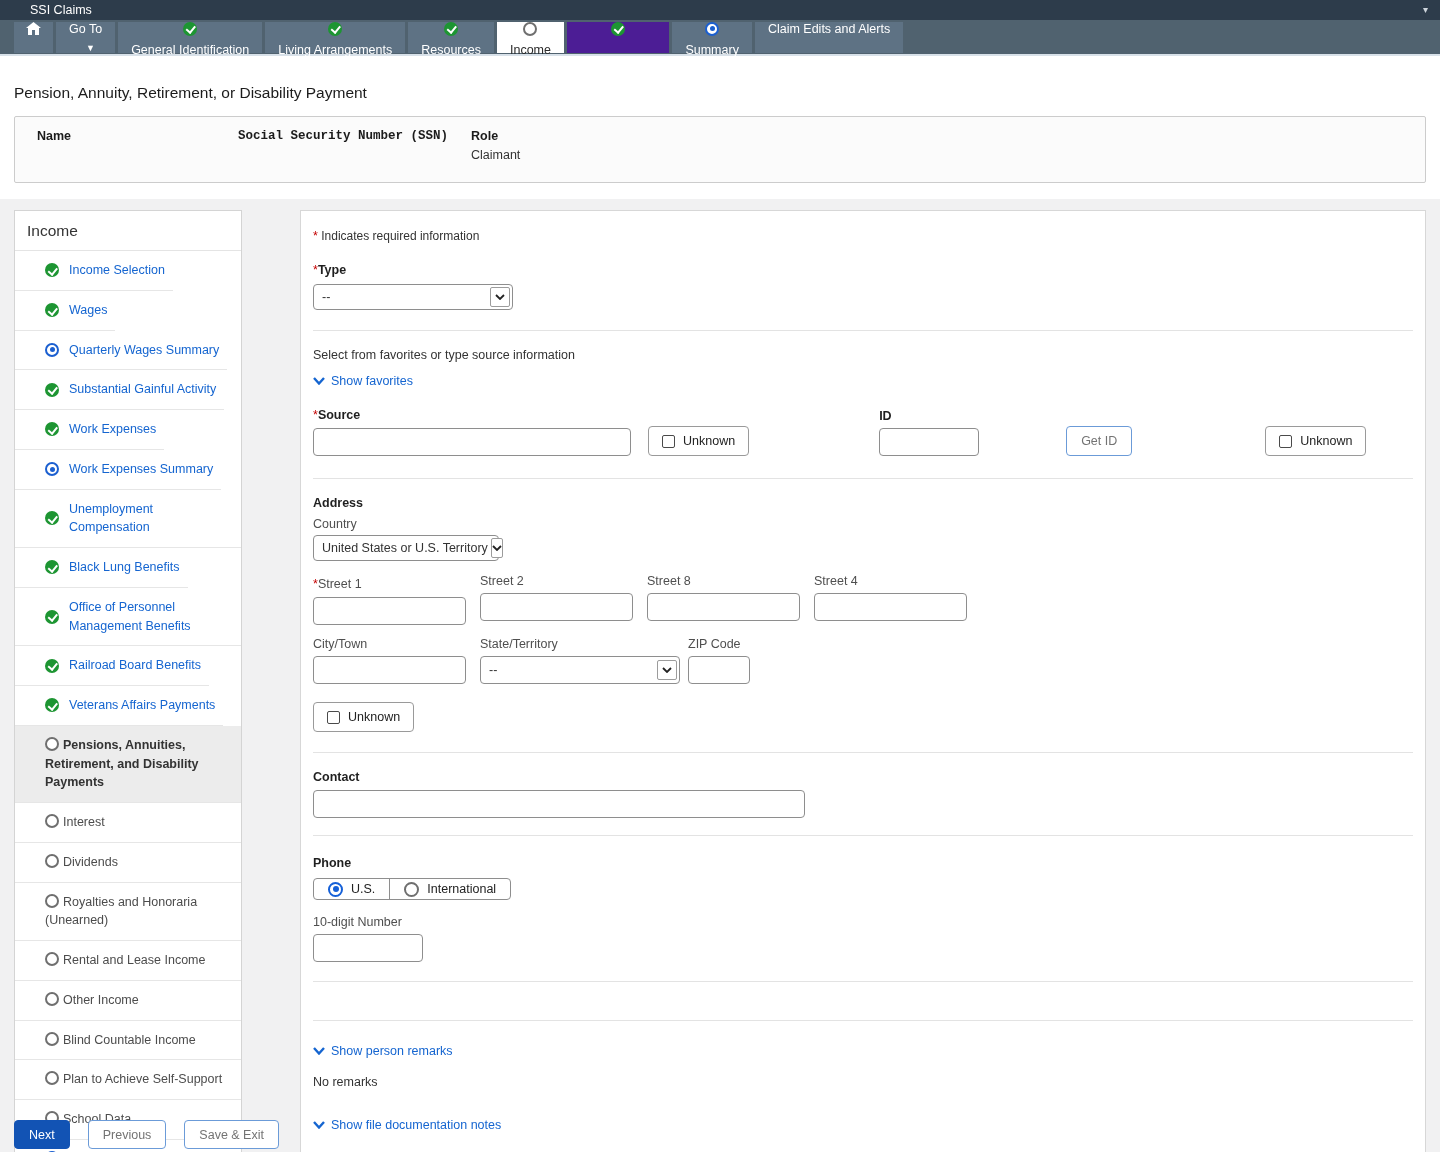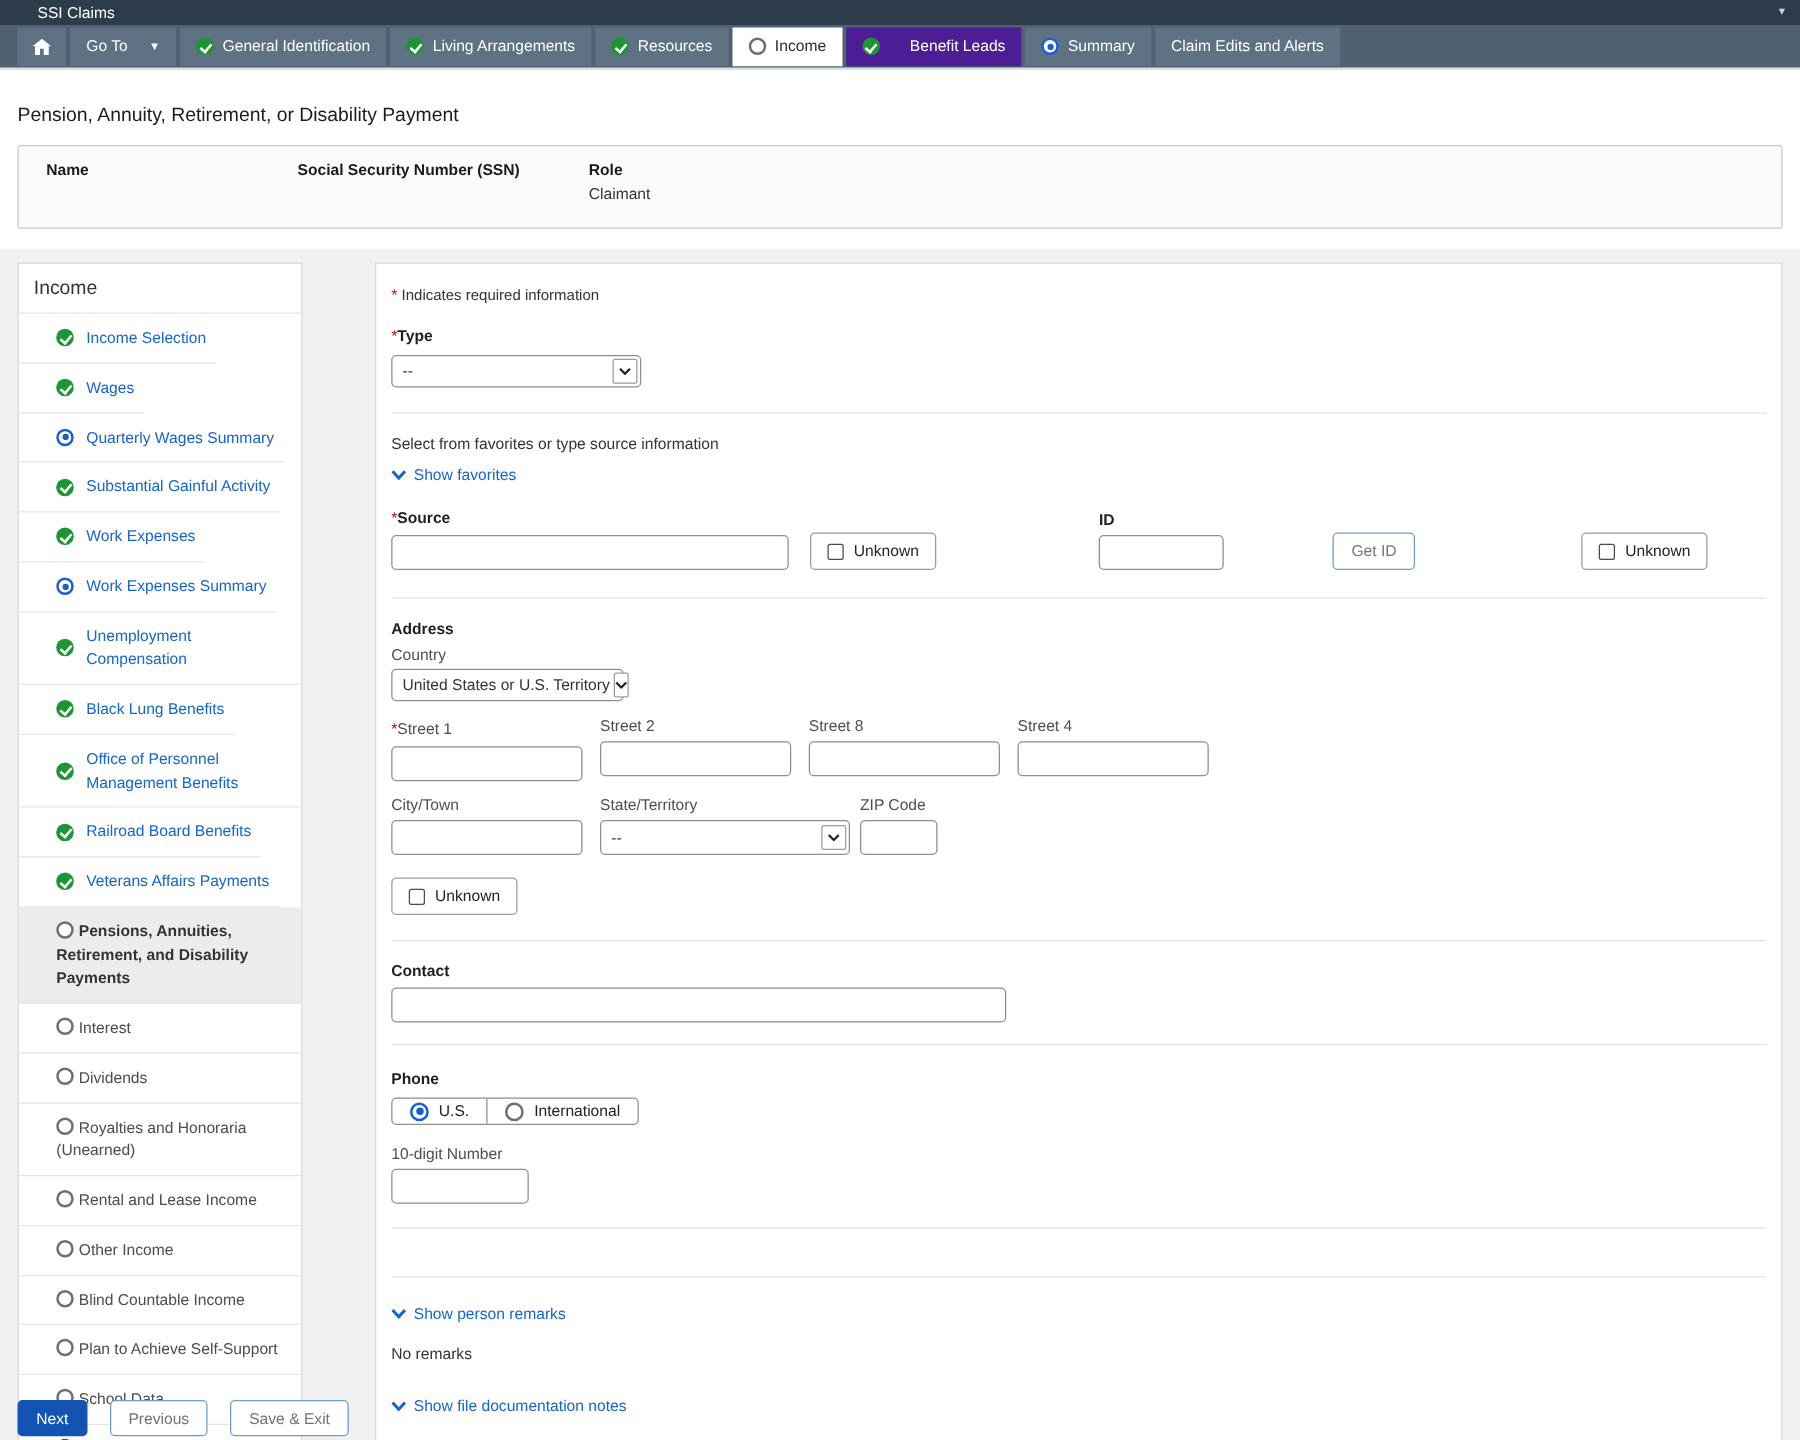--- a/index.html
+++ b/index.html
@@ -8,42 +8,42 @@
 
   
   .titlebar { height:20px; background:#2d3c4b; color:#fff; display:flex; align-items:center;
               padding:0 12px 0 30px; font-size:12.5px; }
   .titlebar .caret { margin-left:auto; color:#cdd5dc; font-size:10px; line-height:1; cursor:pointer; }
 
   
   .navbar { height:36px; background:#50626f; display:flex; align-items:center;
             padding-left:14px; border-bottom:2px solid #d8e1e9; }
   .tile { height:31px; display:inline-flex; align-items:center; gap:7px; padding:0 13px;
-          background:#5e7284; color:#fff; font-size:12.5px; margin-right:3px; cursor:pointer; white-space:nowrap; }
+          background:#5e7284; color:#fff; font-size:12.5px; margin-right:3px; cursor:pointer; white-space:nowrap;flex-direction:column; }
   .tile-home { padding:0 12px; }
   .tab-selected { background:#ffffff; color:#2b2b2b; }
   .tab-visited  { background:#4c1d95;gap:24px; }
   .goto-caret { font-size:9px; margin-left:10px; }
 
   
   .ic { display:inline-block; width:14px; height:14px; border-radius:50%; position:relative; flex:0 0 auto; vertical-align:-2px; }
   .ic-check { background:#1d9532; }
   .ic-check::after { content:""; position:absolute; left:4.5px; top:2.5px; width:3.5px; height:6.5px;
                      border:solid #fff; border-width:0 2px 2px 0; transform:rotate(40deg); }
   .ic-radio { background:#fff; border:2.5px solid #1b5fd0; }
   .ic-radio::after { content:""; position:absolute; top:50%; left:50%; width:5px; height:5px; margin:-2.5px 0 0 -2.5px;
                      background:#1b5fd0; border-radius:50%; }
   .ic-open { background:#fff; border:2.5px solid #6f6f6f; }
 
   
   .head-section { background:#fff; padding:28px 14px 16px; }
   .page-title { font-size:15.5px; color:#1c1c1c; }
   .person-box { margin-top:14px; border:1px solid #ccc; background:#fbfbfb; border-radius:2px;
                 height:67px; display:flex; padding:12px 0 0 22px; }
-  .pcol-name { width:201px; } .pcol-ssn { width:233px; }
+  .pcol-name { width:201px; } .pcol-ssn { width:233px;font-family:Liberation Mono, monospace; }
   .plabel { font-weight:700; font-size:12.5px; color:#1b1b1b; }
   .pvalue { font-size:12.5px; color:#333; margin-top:5px; }
 
   
   .content { display:flex; align-items:flex-start; padding:11px 14px 0; }
 
   
   .sidebar { width:228px; background:#fff; border:1px solid #d4d4d4; }
   .sidebar-title { font-size:15.5px; color:#333; padding:11px 12px 10px; border-bottom:1px solid #e4e4e4; }
   .side-list { list-style:none; margin:0; padding:0; }

